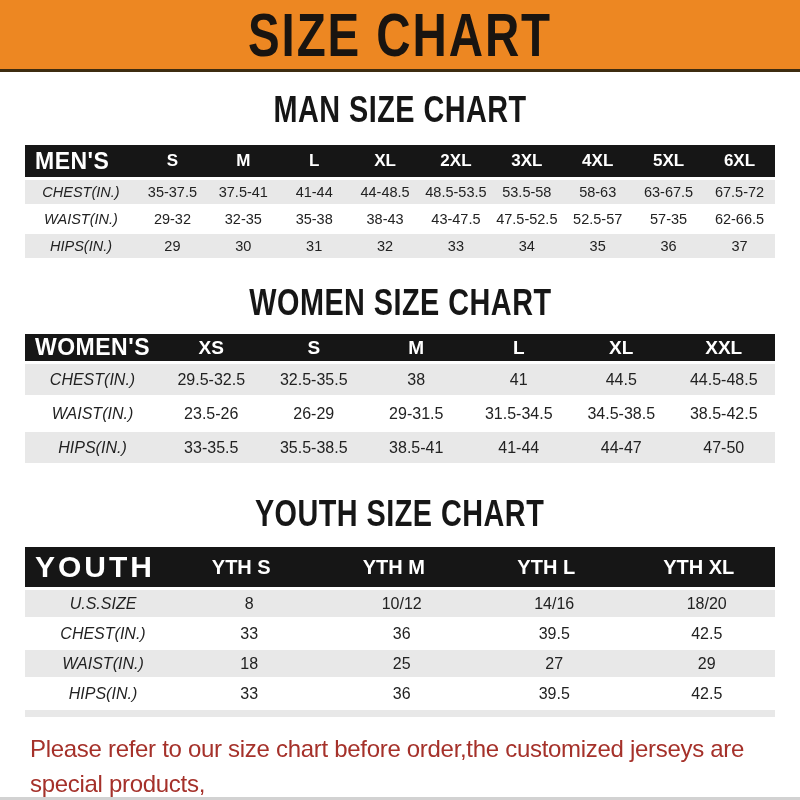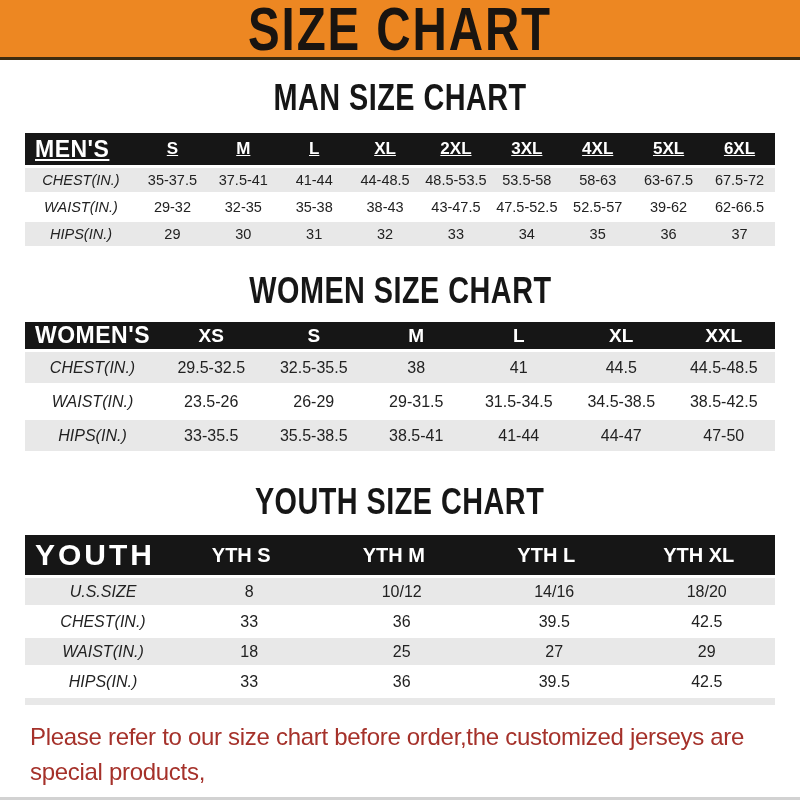--- a/index.html
+++ b/index.html
@@ -14,21 +14,21 @@
   }
   *{margin:0;padding:0;box-sizing:border-box;}
   html,body{width:800px;height:800px;overflow:hidden;}
   body{
     background:#ffffff;
     font-family:"Liberation Sans","DejaVu Sans",sans-serif;
     border-bottom:3px solid #d2d2d2;
   }
   
   .banner{
-    height:60px;
+    height:72px;
     background:var(--banner-bg);
     border-bottom:3px solid #3d2c10;
     display:flex;align-items:center;justify-content:center;
   }
   .banner-title{
     font-size:50px;
     font-weight:800;
     color:var(--banner-text);
     letter-spacing:2px;
     transform:scale(0.95,1.22);
@@ -75,21 +75,21 @@
     padding-left:10px;
   }
   table.size-table tbody tr.gray th, table.size-table tbody tr.gray td{background:var(--row-gray);}
   table.size-table tbody tr.white th, table.size-table tbody tr.white td{background:var(--row-white);}
   table.size-table tbody th{font-weight:normal;color:#222;font-style:italic;}
   table.size-table tbody td{color:#222;}
 
   
   table.t-mens{margin-top:14px;}
   table.t-mens col.label-col{width:112px;}
-  table.t-mens thead th{height:32px;font-size:17px;text-decoration:underline;}
+  table.t-mens thead th{height:32px;font-size:17px;}
   table.t-mens thead th:first-child{font-size:23px;letter-spacing:0.5px;}
   table.t-mens tbody th,table.t-mens tbody td{height:24px;font-size:14.5px;}
 
   
   table.t-womens{margin-top:10px;}
   table.t-womens col.label-col{width:135px;}
   table.t-womens thead th{height:24px;font-size:19px;}
   table.t-womens thead th:first-child{font-size:23px;letter-spacing:0.5px;}
   table.t-womens tbody th,table.t-womens tbody td{height:31px;font-size:16px;}
 
@@ -165,21 +165,21 @@
       </tr>
       <tr class="white">
         <th>WAIST(IN.)</th>
         <td>29-32</td>
         <td>32-35</td>
         <td>35-38</td>
         <td>38-43</td>
         <td>43-47.5</td>
         <td>47.5-52.5</td>
         <td>52.5-57</td>
-        <td>39-62</td>
+        <td>57-35</td>
         <td>62-66.5</td>
       </tr>
       <tr class="gray">
         <th>HIPS(IN.)</th>
         <td>29</td>
         <td>30</td>
         <td>31</td>
         <td>32</td>
         <td>33</td>
         <td>34</td>

